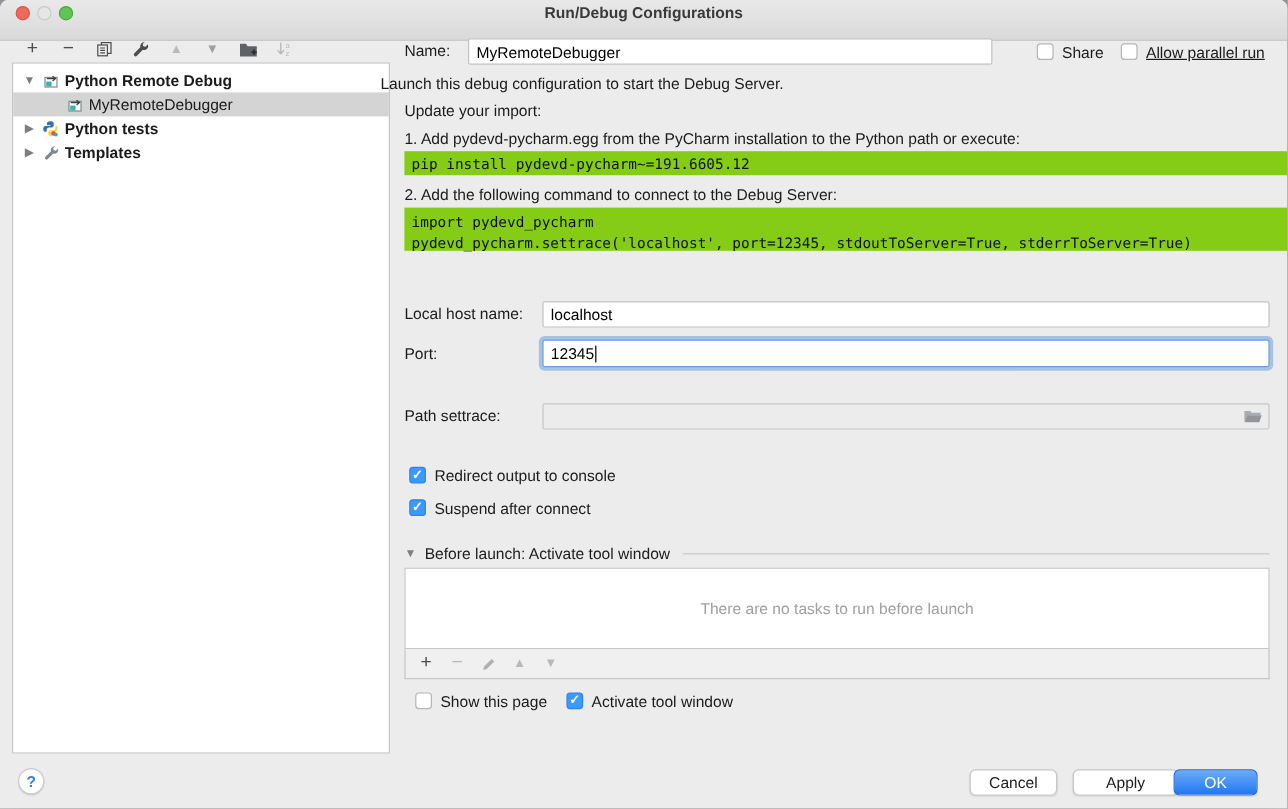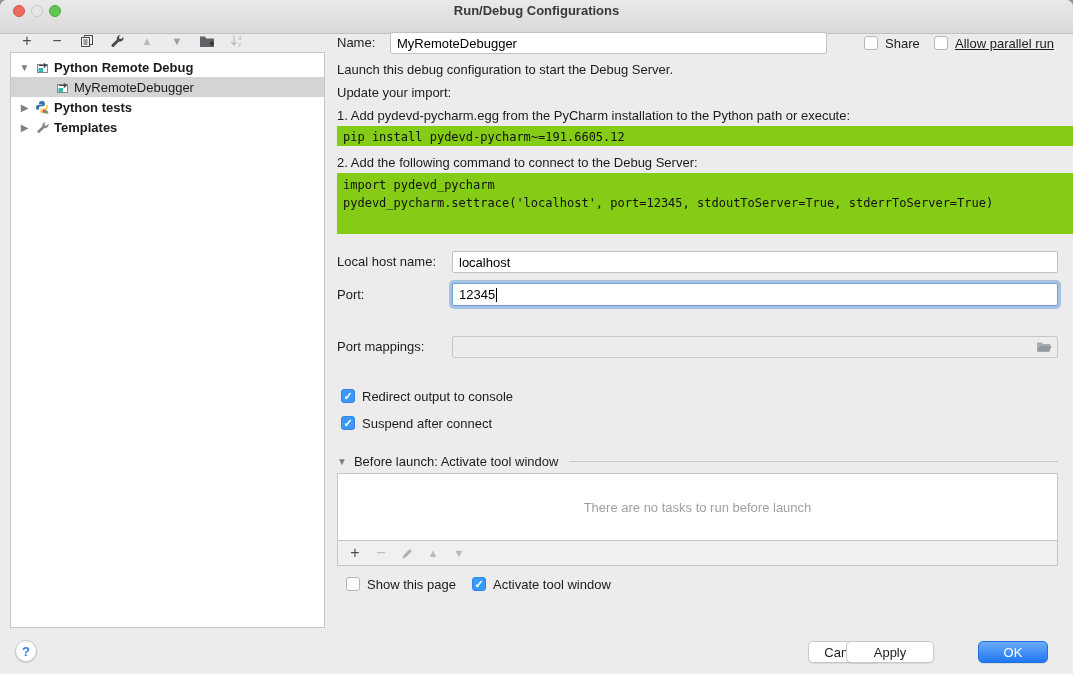--- a/index.html
+++ b/index.html
@@ -193,38 +193,38 @@
   <input class="text-input" style="left: 390px; top: 32px; width: 437px;" value="MyRemoteDebugger">
   <div class="cbrow" style="left:864px; top:35px;">
     <span class="cb"></span>
     <span class="cblabel">Share</span>
   </div>
   <div class="cbrow" style="left:934px; top:35px;text-decoration:underline;">
     <span class="cb"></span>
     <span class="cblabel">Allow parallel run</span>
   </div>
 
-  <div class="note" style="left:337px; top:62px;">Launch this debug configuration to start the Debug Server.</div>
+  <div class="note" style="left:317px; top:62px;">Launch this debug configuration to start the Debug Server.</div>
   <div class="note" style="left:337px; top:85px;">Update your import:</div>
   <div class="note" style="left:337px; top:108px;">1. Add pydevd-pycharm.egg from the PyCharm installation to the Python path or execute:</div>
   <div class="codeblock" style="top:126px; height:20px;">pip install pydevd-pycharm~=191.6605.12</div>
   <div class="note" style="left:337px; top:155px;">2. Add the following command to connect to the Debug Server:</div>
-  <div class="codeblock" style="top:173px; height:61px; padding-top:3px;"><span>import pydevd_pycharm</span>
+  <div class="codeblock" style="top:173px; height:36px; padding-top:3px;"><span>import pydevd_pycharm</span>
 <span>pydevd_pycharm.settrace('localhost', port=12345, stdoutToServer=True, stderrToServer=True)</span></div>
 
   <div class="lbl" style="left:337px; top:251px;">Local host name:</div>
   <input class="text-input" style="left: 452px; top: 251px; width: 606px;" value="localhost">
 
   <div class="lbl" style="left:337px; top:284px;">Port:</div>
   <div class="text-input div-input focus" style="left:452px; top:283px; width:606px; height:23px;">
     <span>12345</span>
     <span class="caret"></span>
   </div>
 
-  <div class="lbl" style="left:337px; top:336px;">Port mappings:</div>
+  <div class="lbl" style="left:337px; top:336px;">Path settrace:</div>
   <div class="pm-field">
     <span style="flex:1;"></span>
     <span style="display:flex;">
       <svg width="16" height="13" viewBox="0 0 16 13">
           <path d="M1 1.5h5l1 1.5h7.5v2H5L3 10.5H1z" fill="#a7adb3"></path>
           <path d="M3.6 5H15.4l-2 5.8H1.6z" fill="#8f969c"></path>
         </svg>
     </span>
   </div>
 
@@ -277,16 +277,16 @@
     <span class="cb on">
         <span class="tick">✓</span>
       </span>
     <span class="cblabel">Activate tool window</span>
   </div>
 
   <div class="help-btn">
       <span>?</span>
     </div>
   <div class="btn" style="left:808px; width:73px;">Cancel</div>
-  <div class="btn" style="left:846px; width:88px;">Apply</div>
+  <div class="btn" style="left:894px; width:88px;">Apply</div>
   <div class="btn primary" style="left:978px; width:70px;">OK</div>
 
 </div>
 
 </body></html>

